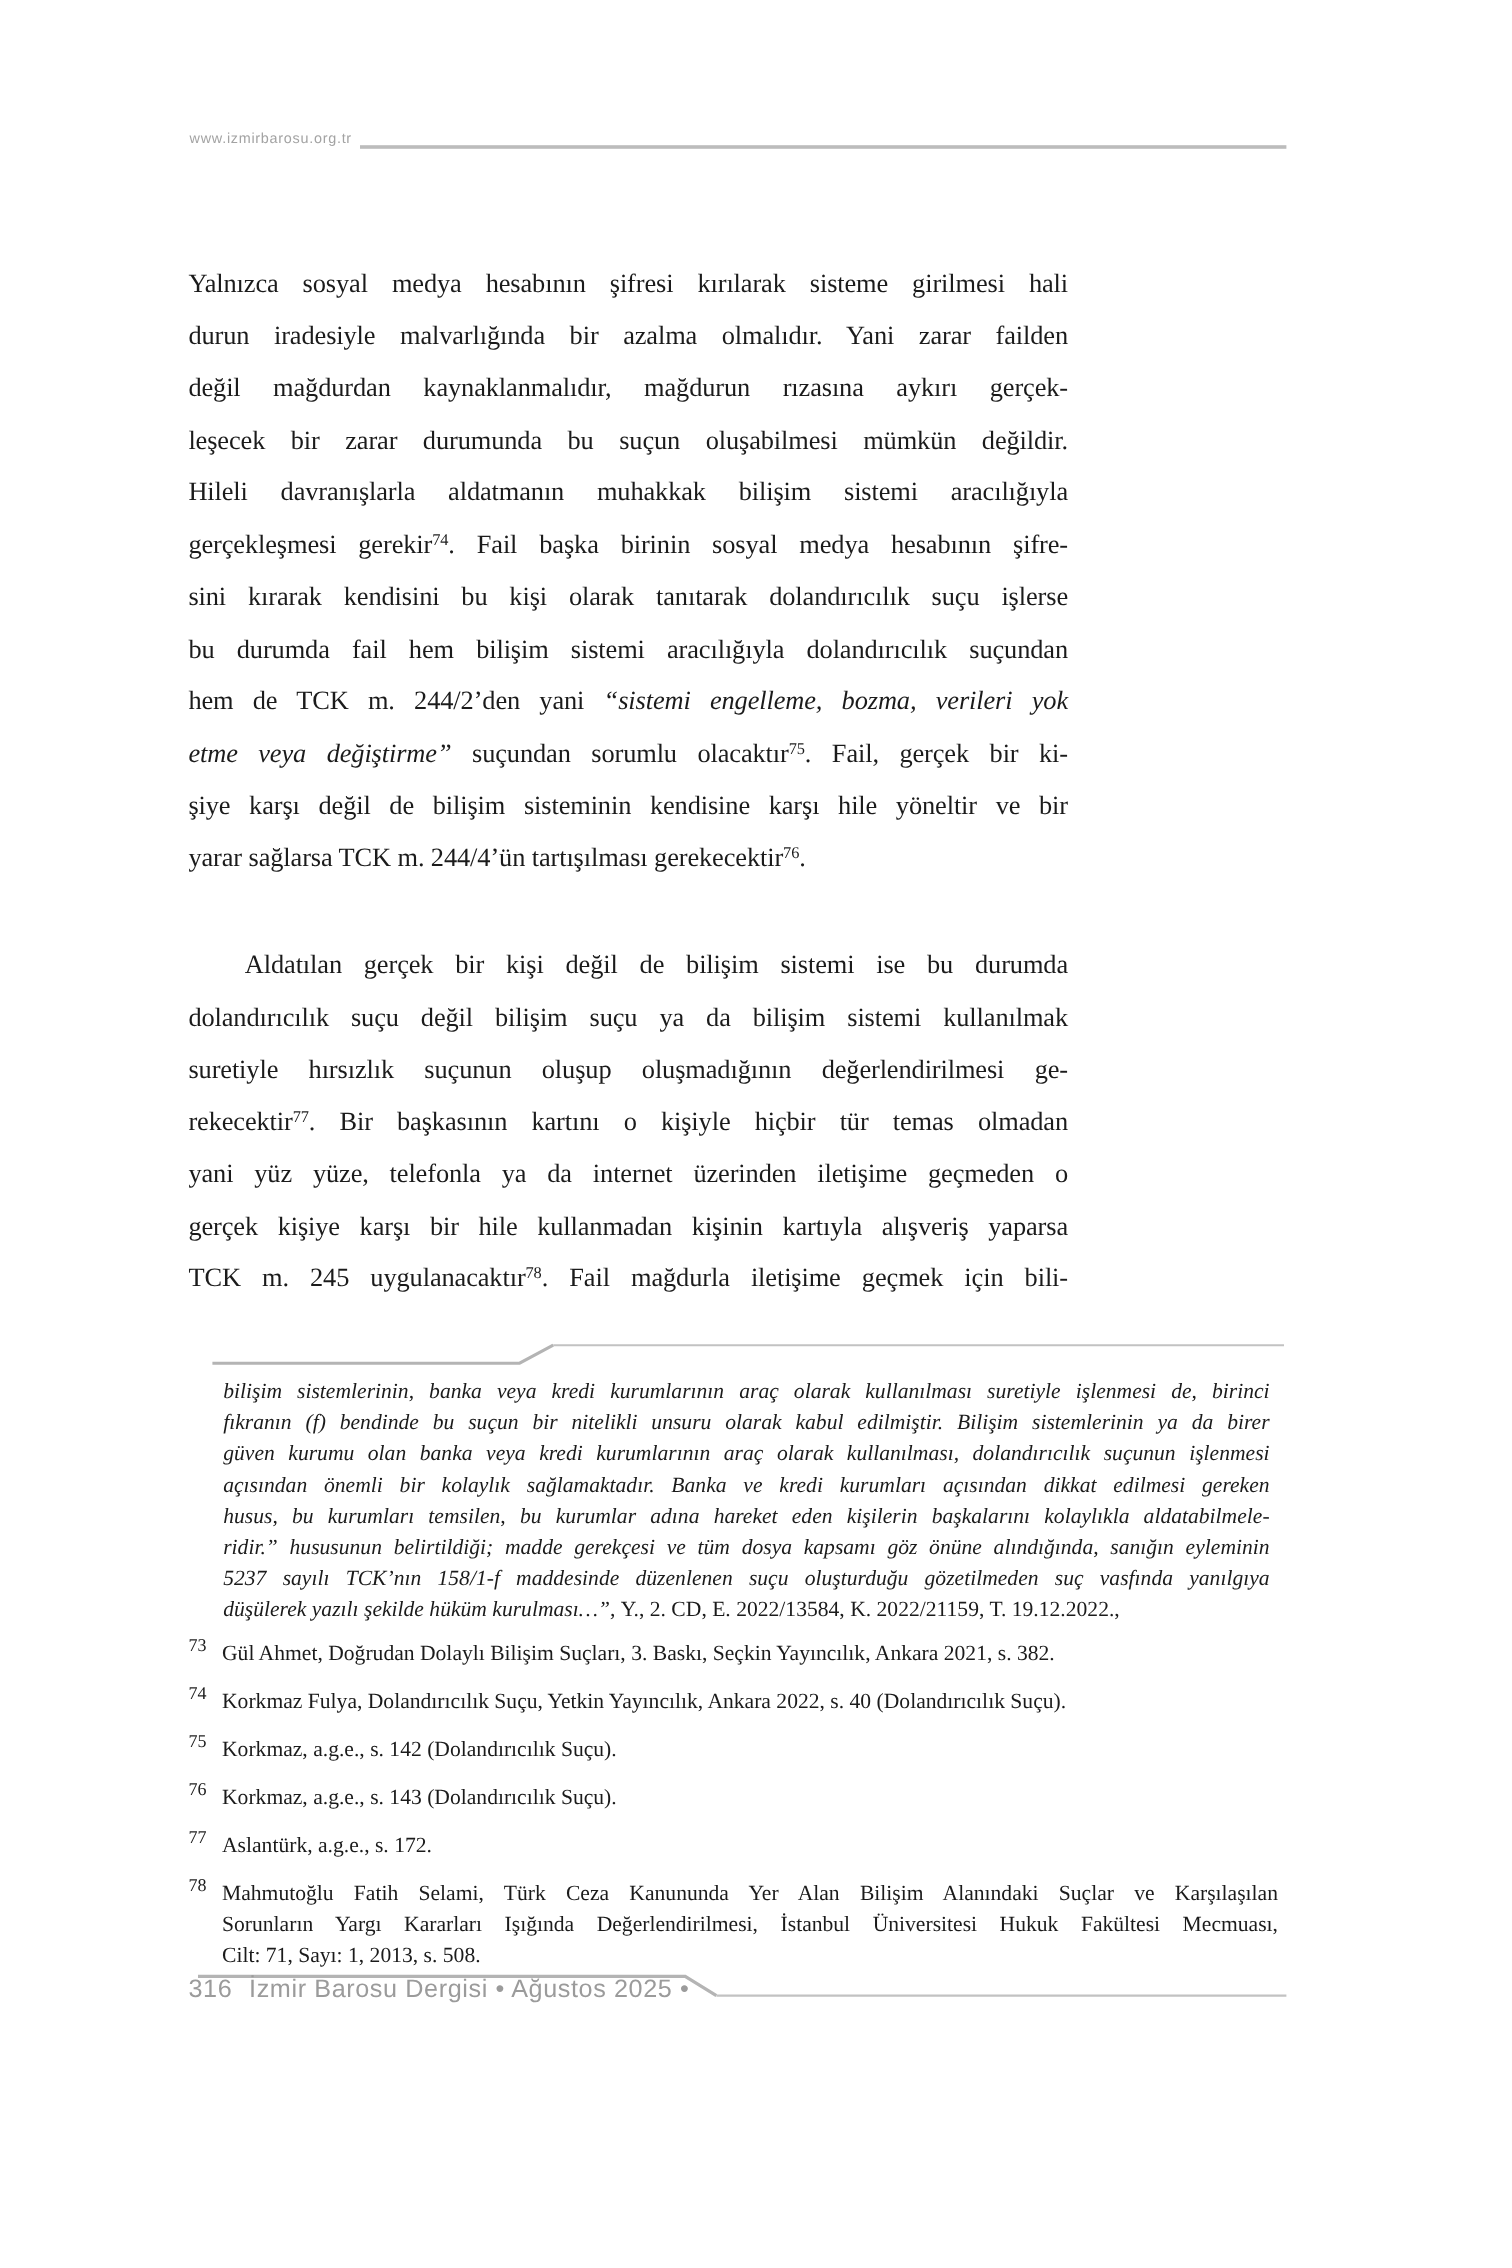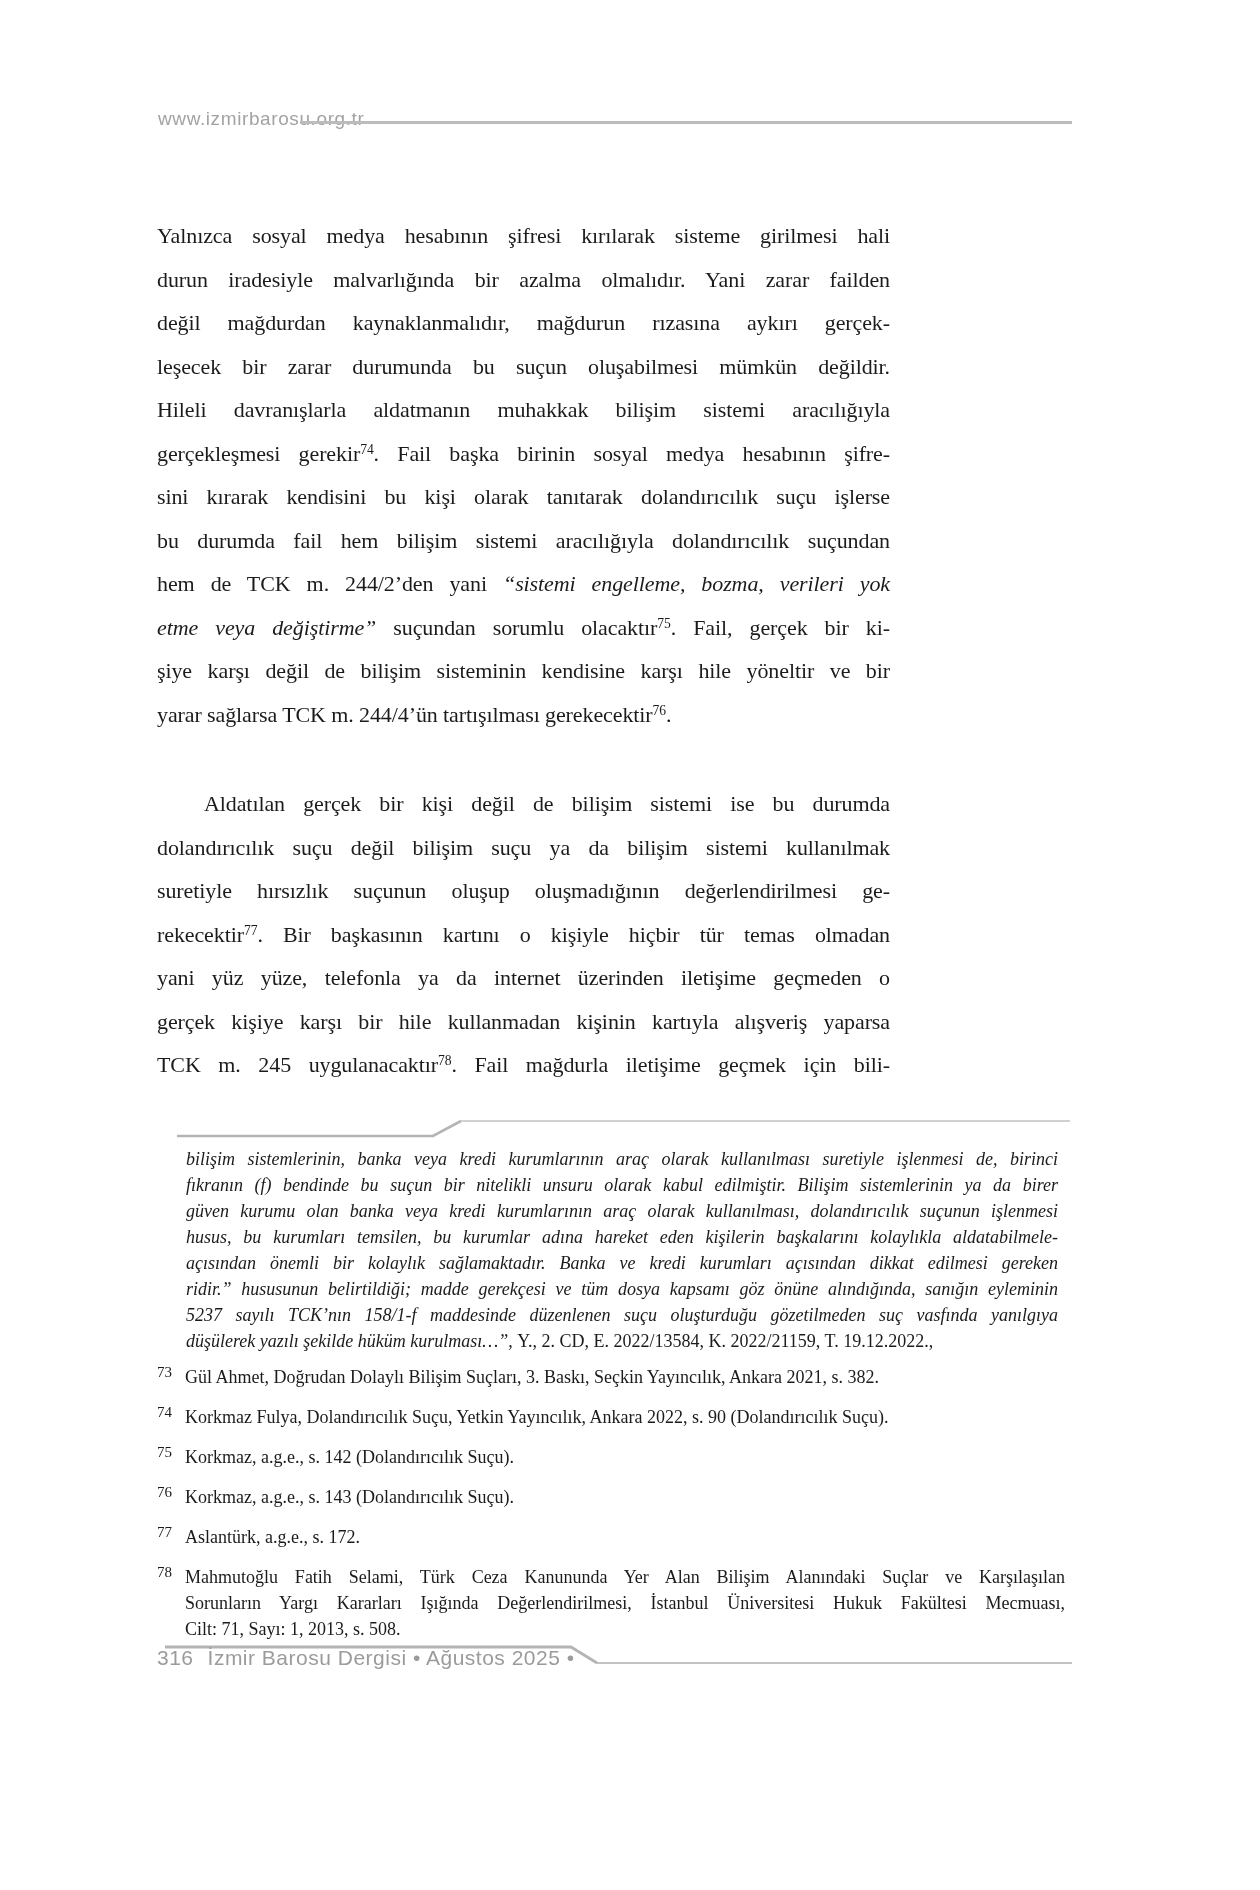--- a/index.html
+++ b/index.html
@@ -8,21 +8,21 @@
     background:#ffffff;
     font-family:"Liberation Serif", serif;
     color:#1b1b1b;
     position:relative;
     overflow:hidden;
   }
   
   .header-url{
     position:absolute;left:158px;top:108px;
     font-family:"Liberation Sans", sans-serif;
-    font-size:19px;letter-spacing:.6px;color:#a3a3a3;
+    font-size:12px;letter-spacing:.6px;color:#a3a3a3;
   }
   .header-line{
     position:absolute;left:300px;top:121px;width:772px;height:3px;
     background:#bcbcbc;
   }
   
   .body-text{
     position:absolute;left:157px;top:214px;width:733px;
     font-size:22px;line-height:43.5px;letter-spacing:-0.1px;
   }
@@ -94,35 +94,35 @@
 
 <svg class="sep-svg" style="top:1112px;" width="1260" height="32" viewBox="0 0 1260 32">
   <path d="M177,24 L433,24 L461,9" fill="none" stroke="#b4b4b4" stroke-width="2.6"></path>
   <path d="M461,9 L1070,9" fill="none" stroke="#c2c2c2" stroke-width="1.6"></path>
 </svg>
 
 <div class="fn-cont" id="fn-cont-root">
     <div class="line"><span class="it">bilişim sistemlerinin, banka veya kredi kurumlarının araç olarak kullanılması suretiyle işlenmesi de, birinci</span></div>
     <div class="line"><span class="it">fıkranın (f) bendinde bu suçun bir nitelikli unsuru olarak kabul edilmiştir. Bilişim sistemlerinin ya da birer</span></div>
     <div class="line"><span class="it">güven kurumu olan banka veya kredi kurumlarının araç olarak kullanılması, dolandırıcılık suçunun işlenmesi</span></div>
+    <div class="line"><span class="it">açısından önemli bir kolaylık sağlamaktadır. Banka ve kredi kurumları açısından dikkat edilmesi gereken</span></div>
     <div class="line"><span class="it">husus, bu kurumları temsilen, bu kurumlar adına hareket eden kişilerin başkalarını kolaylıkla aldatabilmele-</span></div>
-    <div class="line"><span class="it">açısından önemli bir kolaylık sağlamaktadır. Banka ve kredi kurumları açısından dikkat edilmesi gereken</span></div>
     <div class="line"><span class="it">ridir.” hususunun belirtildiği; madde gerekçesi ve tüm dosya kapsamı göz önüne alındığında, sanığın eyleminin</span></div>
     <div class="line"><span class="it">5237 sayılı TCK’nın 158/1-f maddesinde düzenlenen suçu oluşturduğu gözetilmeden suç vasfında yanılgıya</span></div>
     <div class="line noj"><span class="it">düşülerek yazılı şekilde hüküm kurulması…”, </span><span class="rom">Y., 2. CD, E. 2022/13584, K. 2022/21159, T. 19.12.2022.,</span></div>
   </div>
 
 <div class="footnotes" id="footnotes-root">
     <div class="fn-entry">
       <span class="fn-num">73</span>
       <div class="line noj">Gül Ahmet, Doğrudan Dolaylı Bilişim Suçları, 3. Baskı, Seçkin Yayıncılık, Ankara 2021, s. 382.</div>
     </div>
     <div class="fn-entry">
       <span class="fn-num">74</span>
-      <div class="line noj">Korkmaz Fulya, Dolandırıcılık Suçu, Yetkin Yayıncılık, Ankara 2022, s. 90 (Dolandırıcılık Suçu).</div>
+      <div class="line noj">Korkmaz Fulya, Dolandırıcılık Suçu, Yetkin Yayıncılık, Ankara 2022, s. 40 (Dolandırıcılık Suçu).</div>
     </div>
     <div class="fn-entry">
       <span class="fn-num">75</span>
       <div class="line noj">Korkmaz, a.g.e., s. 142 (Dolandırıcılık Suçu).</div>
     </div>
     <div class="fn-entry">
       <span class="fn-num">76</span>
       <div class="line noj">Korkmaz, a.g.e., s. 143 (Dolandırıcılık Suçu).</div>
     </div>
     <div class="fn-entry">

